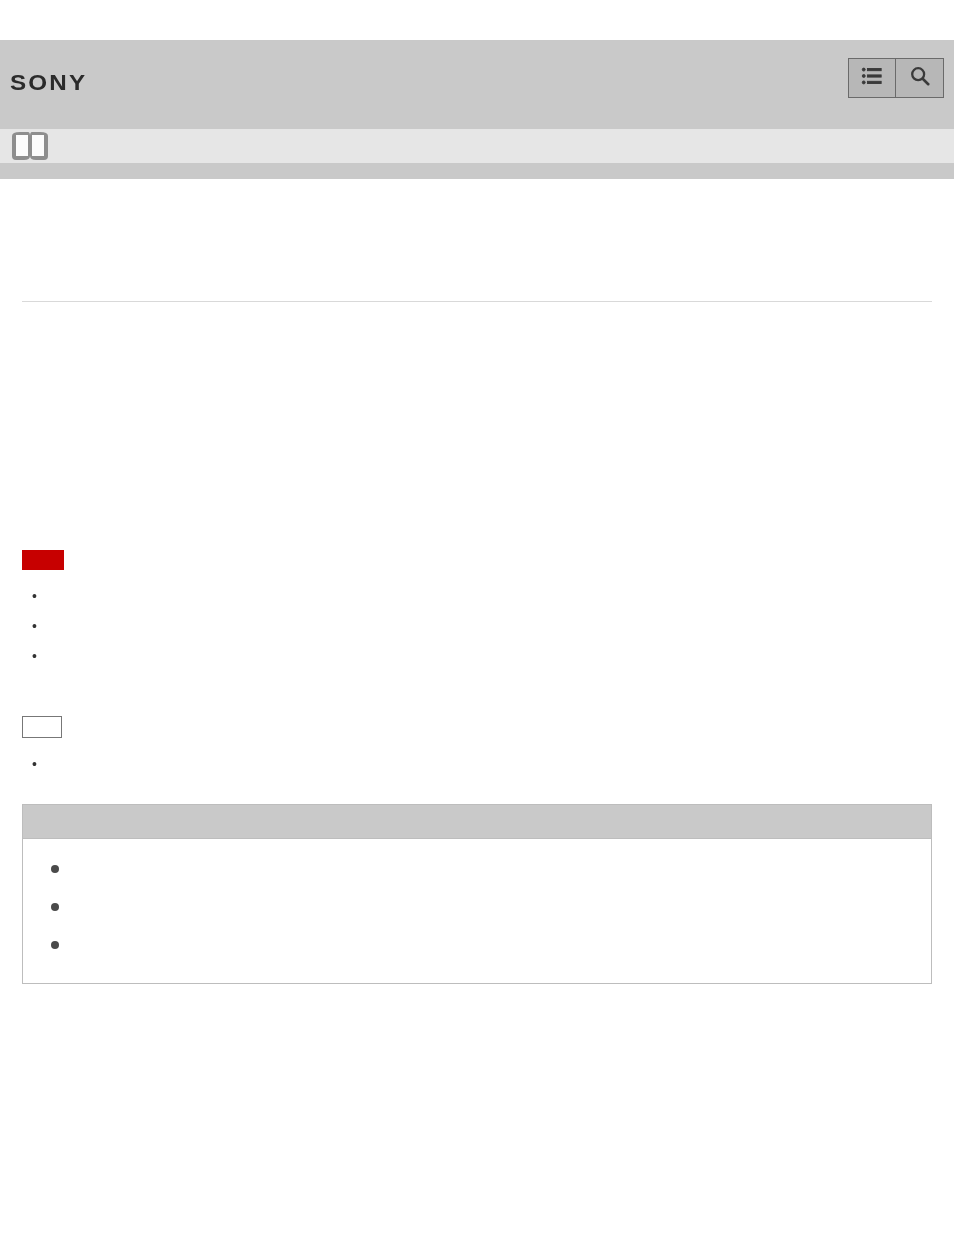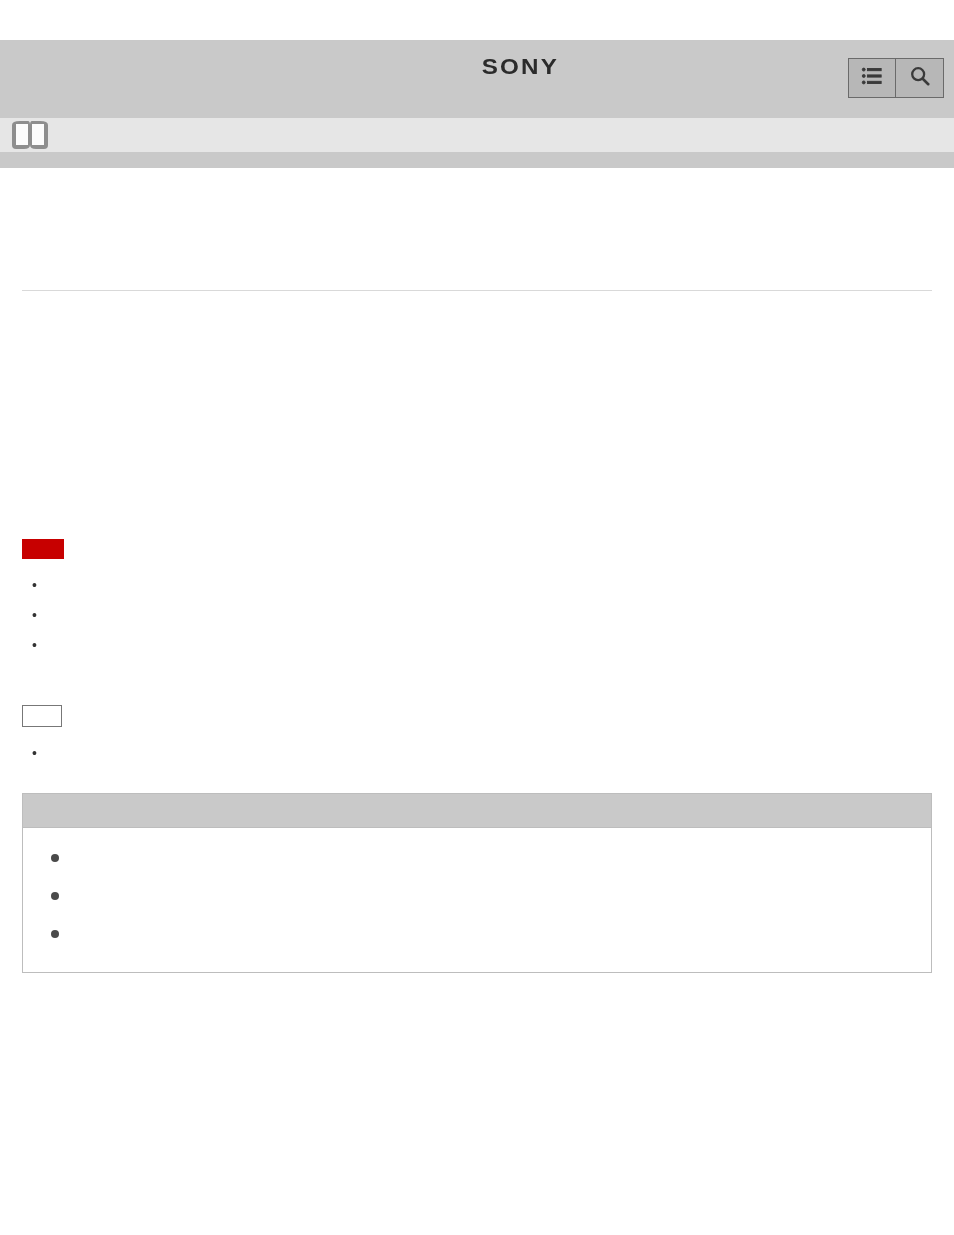--- a/index.html
+++ b/index.html
@@ -3,24 +3,23 @@
 <meta charset="utf-8">
 <style>
   * { box-sizing: border-box; margin: 0; padding: 0; }
   html, body { width: 100%; height: 100%; background: #fff; font-family: Arial, Helvetica, sans-serif; color: #333; }
   .page { width: 954px; margin: 0 auto; background: #fff; }
 
   .top-white { height: 40px; background: #fff; }
 
   .header {
     background: #c9c9c9;
-    padding: 14px 16px 0 10px;
+    padding: 30px 16px 0 10px;
     position: relative;
-    height: 78px;
-    text-align: center;
+    height: 89px;
   }
   .brand {
     font-family: "Arial Black", Arial, sans-serif;
     font-weight: 900;
     font-size: 22px;
     letter-spacing: 2px;
     color: #2b2b2b;
     transform: scaleX(1.1);
     transform-origin: left center;
   }

